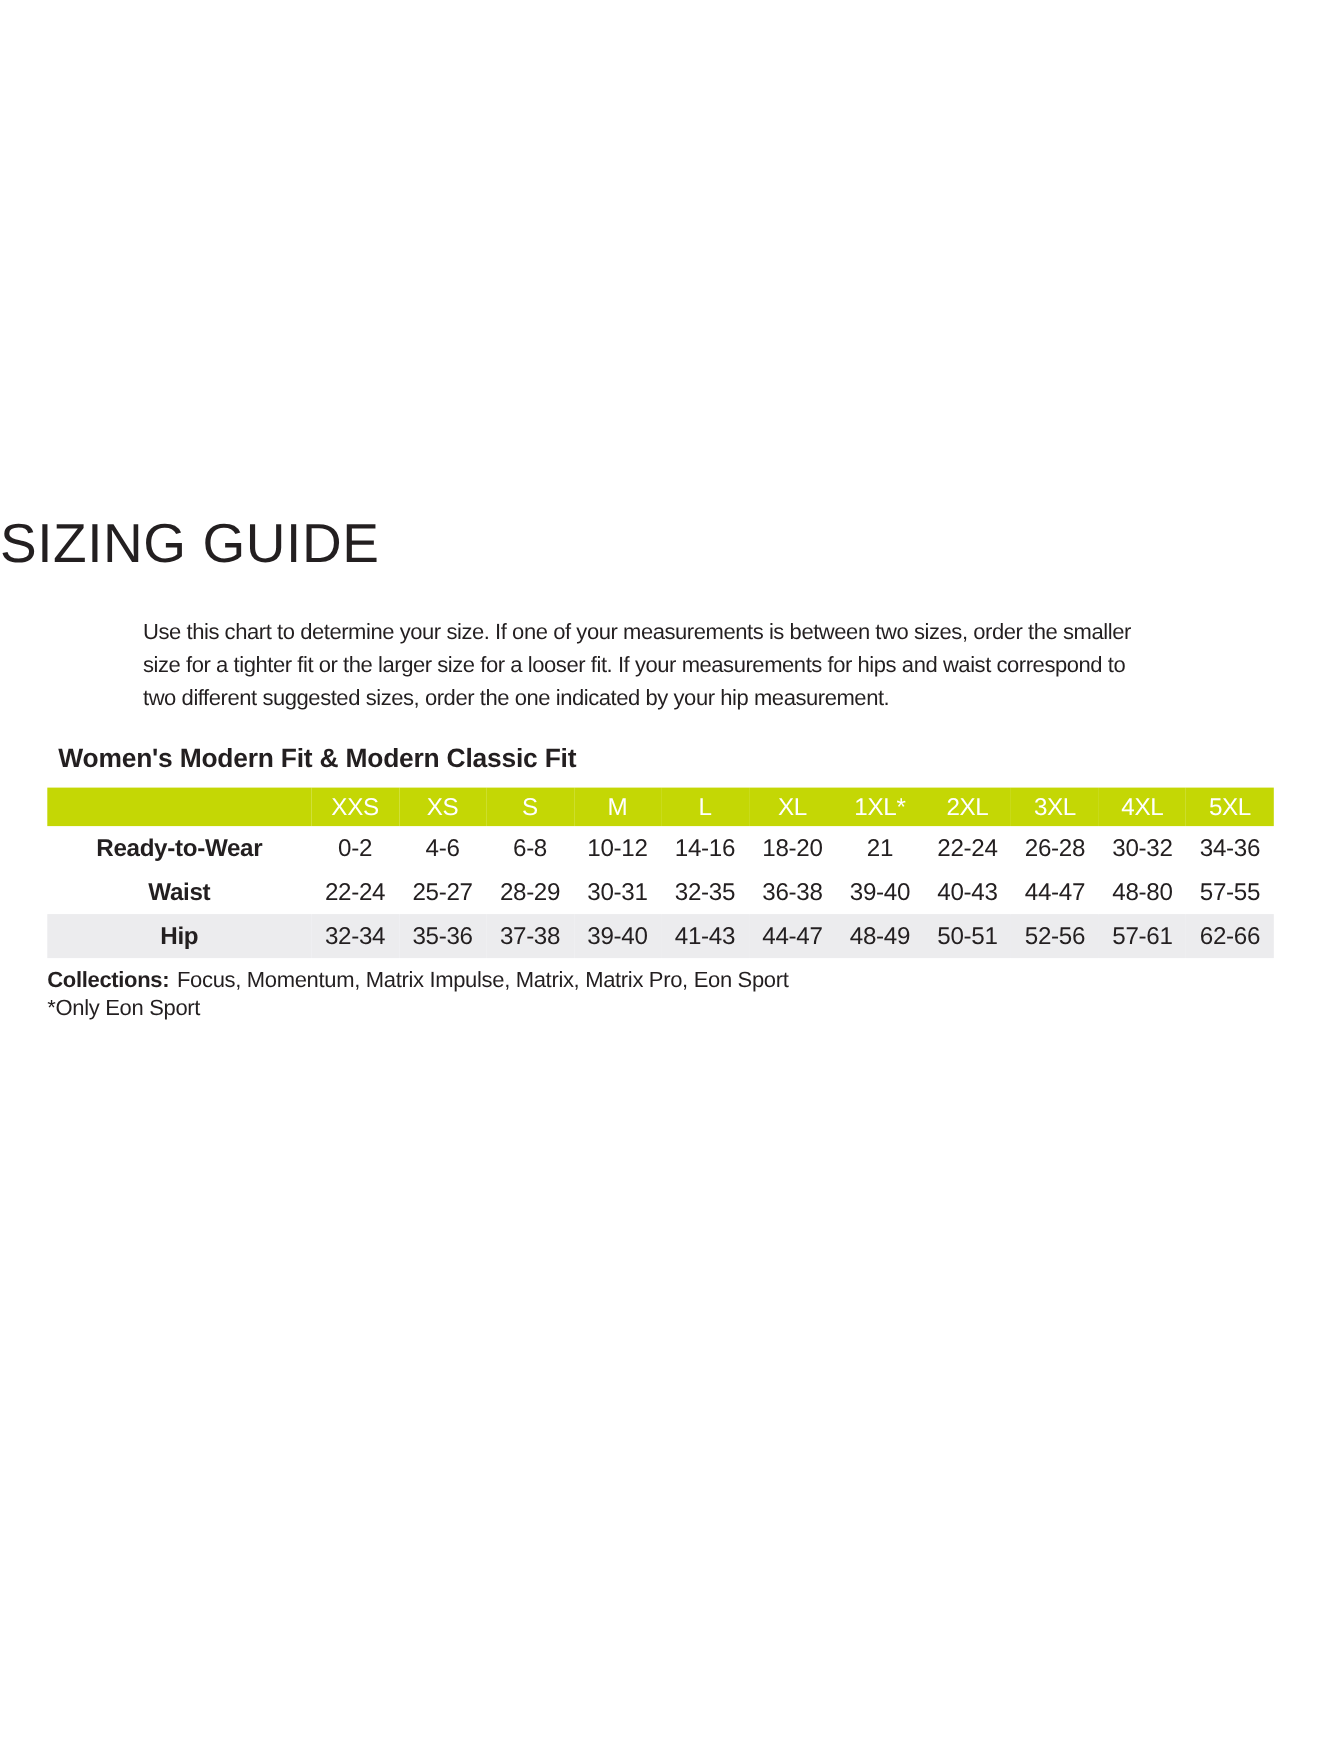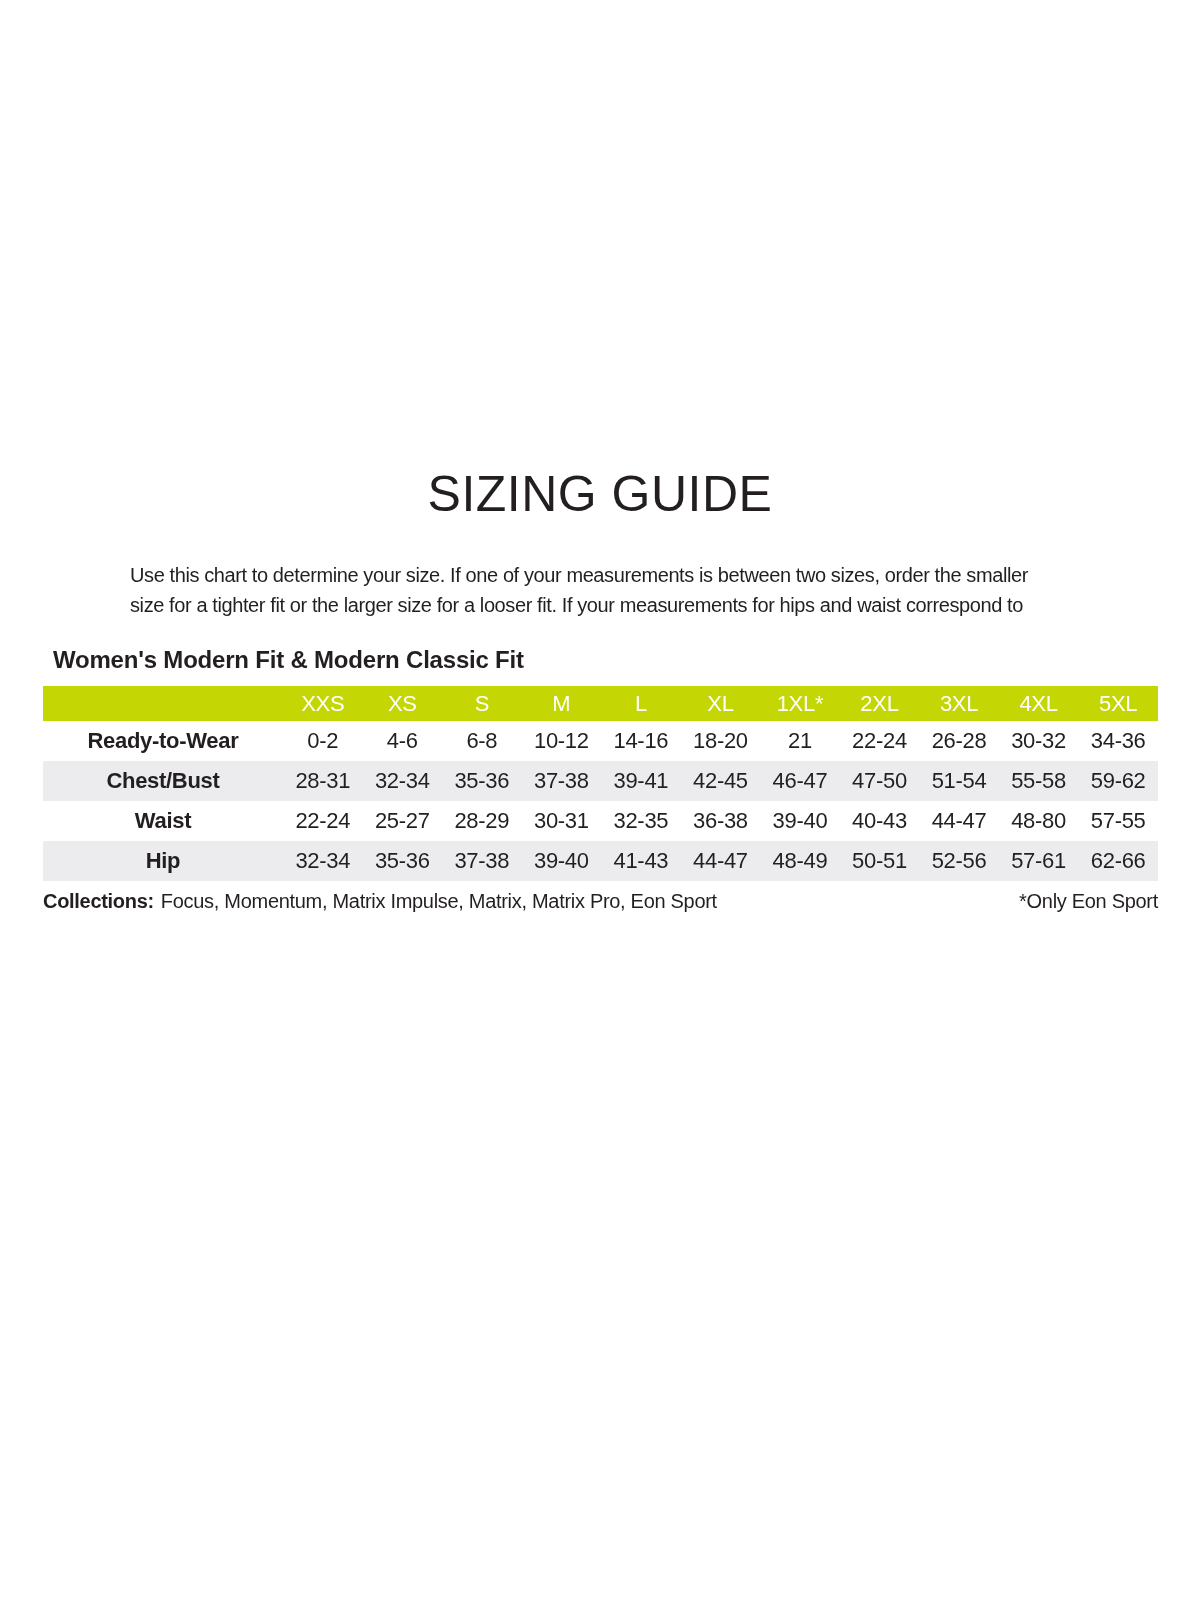--- a/index.html
+++ b/index.html
@@ -15,21 +15,21 @@
     overflow: hidden;
   }
   .page {
     padding-top: 466px;
   }
   .title {
     margin: 0;
     font-size: 50px;
     font-weight: 400;
     line-height: 56px;
-    text-align: center;
+    text-align: left;
     letter-spacing: 0.5px;
   }
   .intro {
     margin: 38px auto 0 auto;
     width: 940px;
     font-size: 20px;
     line-height: 30px;
     letter-spacing: -0.4px;
   }
   .intro-line {
@@ -70,42 +70,44 @@
   table.size-table tbody th.row-label {
     font-weight: bold;
   }
   table.size-table tbody tr.alt {
     background: var(--row-alt-bg, #ececee);
   }
   .footer {
     margin: 7px 0 0 43px;
     width: 1115px;
     display: flex;
-    justify-content: space-between;
+    justify-content: center;
     align-items: baseline;
     font-size: 20px;
     line-height: 26px;
     letter-spacing: -0.3px;
     white-space: nowrap;
+    flex-direction: column;
   }
   .collections-label {
     font-weight: bold;
     margin-right: 7px;
   }
 </style>
 </head>
 <body>
 
 <div class="page">
 
   <h1 class="title">SIZING GUIDE</h1>
 
   <div class="intro">
     <span class="intro-line">Use this chart to determine your size. If one of your measurements is between two sizes, order the smaller</span>
     <span class="intro-line">size for a tighter fit or the larger size for a looser fit. If your measurements for hips and waist correspond to</span>
+    <span class="intro-line">two different suggested sizes, order the one indicated by your hip measurement.</span>
   </div>
 
   <h2 class="section-heading">Women's Modern Fit &amp; Modern Classic Fit</h2>
 
   <table class="size-table">
     <colgroup>
       <col class="label-col">
     </colgroup>
     <thead>
       <tr id="header-row">
@@ -130,34 +132,20 @@
           <td>4-6</td>
           <td>6-8</td>
           <td>10-12</td>
           <td>14-16</td>
           <td>18-20</td>
           <td>21</td>
           <td>22-24</td>
           <td>26-28</td>
           <td>30-32</td>
           <td>34-36</td>
-        </tr>
-        <tr class="alt">
-          <th class="row-label">Chest/Bust</th>
-          <td>28-31</td>
-          <td>32-34</td>
-          <td>35-36</td>
-          <td>37-38</td>
-          <td>39-41</td>
-          <td>42-45</td>
-          <td>46-47</td>
-          <td>47-50</td>
-          <td>51-54</td>
-          <td>55-58</td>
-          <td>59-62</td>
         </tr>
         <tr>
           <th class="row-label">Waist</th>
           <td>22-24</td>
           <td>25-27</td>
           <td>28-29</td>
           <td>30-31</td>
           <td>32-35</td>
           <td>36-38</td>
           <td>39-40</td>

